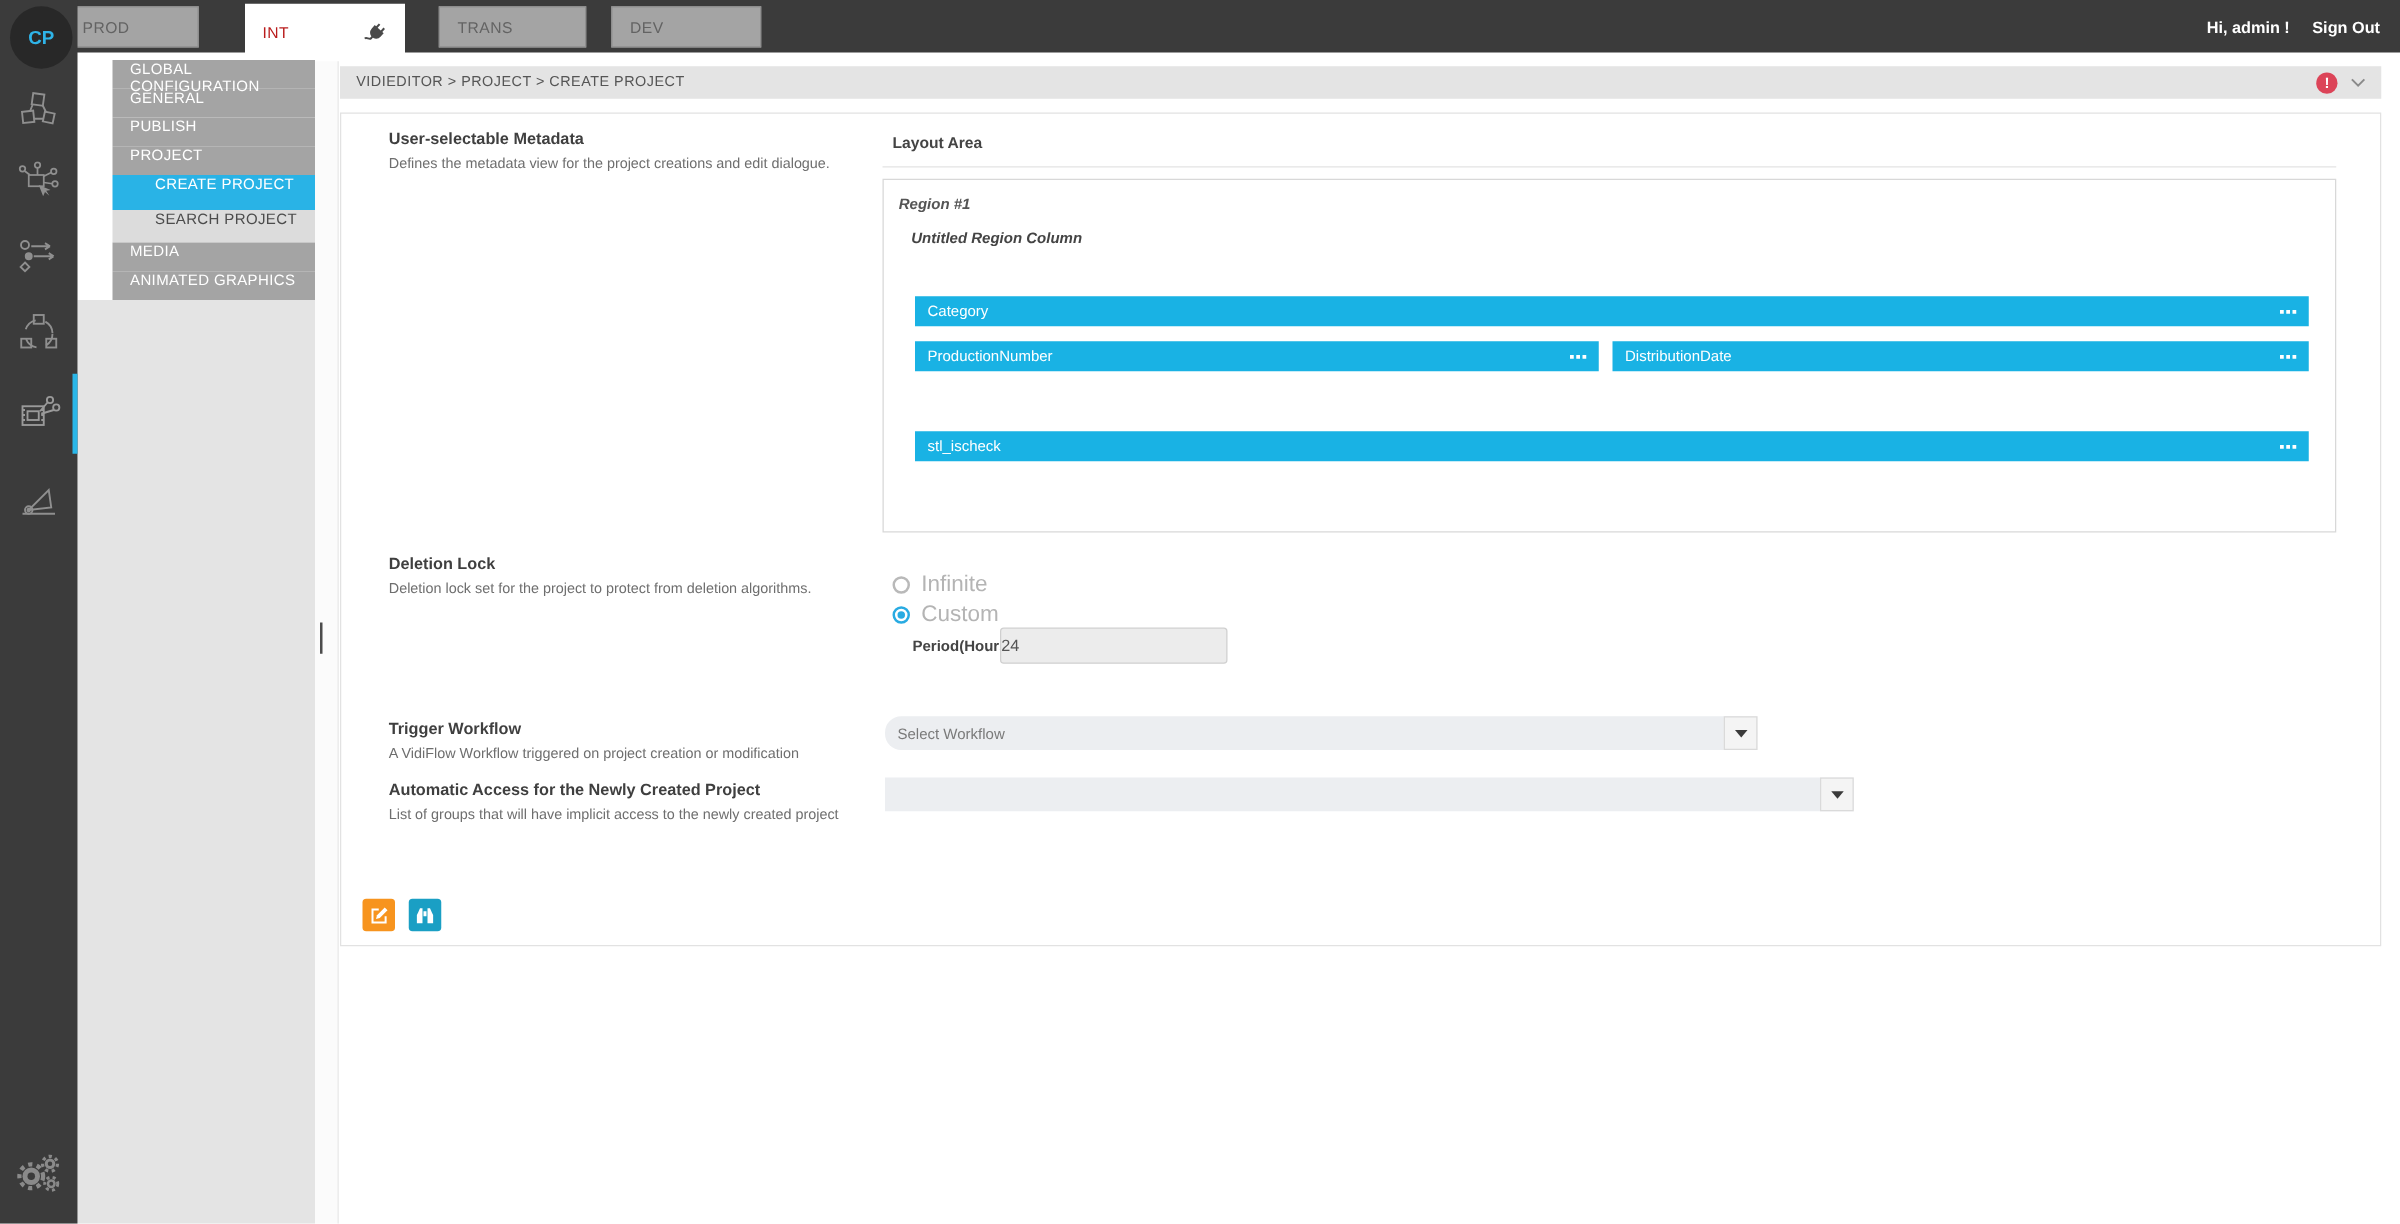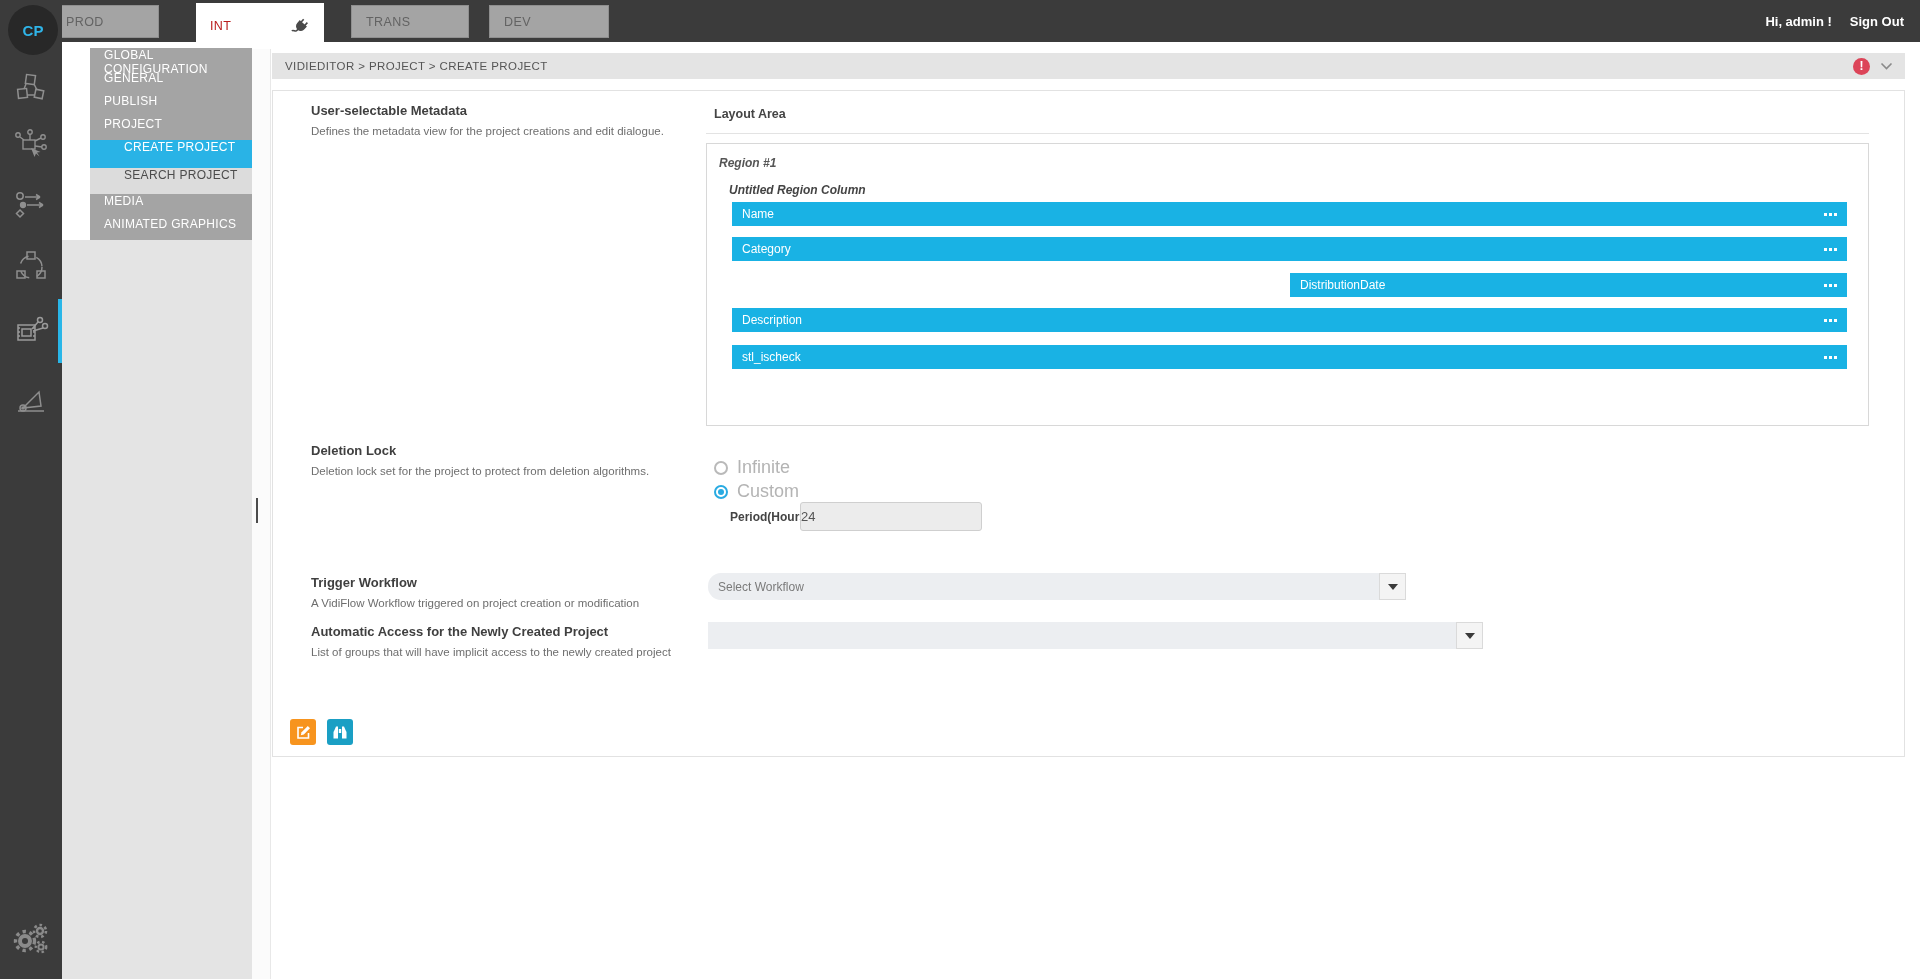--- a/index.html
+++ b/index.html
@@ -264,46 +264,38 @@
     <div class="sec-title" style="left:38px; top:12px;">User-selectable Metadata</div>
     <div class="sec-desc" style="left:38px; top:34px;">Defines the metadata view for the project creations and edit dialogue.</div>
 
     <div class="layout-label">Layout Area</div>
     <div class="layout-hr"></div>
 
     <div class="layout-box">
       <div class="region-label">Region #1</div>
       <div class="column-label">Untitled Region Column</div>
 
-      <div class="bar b-full r1">
-        <span>Name</span>
+      <div class="bar b-full r2">
+        <span>Category</span>
         <span class="dots">
             <i></i>
             <i></i>
             <i></i>
           </span>
       </div>
-      <div class="bar b-full r2">
-        <span>Category</span>
+      <div class="bar b-left">
+        <span>ProductionNumber</span>
         <span class="dots">
             <i></i>
             <i></i>
             <i></i>
           </span>
       </div>
       <div class="bar b-right">
         <span>DistributionDate</span>
-        <span class="dots">
-            <i></i>
-            <i></i>
-            <i></i>
-          </span>
-      </div>
-      <div class="bar b-full r4">
-        <span>Description</span>
         <span class="dots">
             <i></i>
             <i></i>
             <i></i>
           </span>
       </div>
       <div class="bar b-full r5">
         <span>stl_ischeck</span>
         <span class="dots">
             <i></i>

